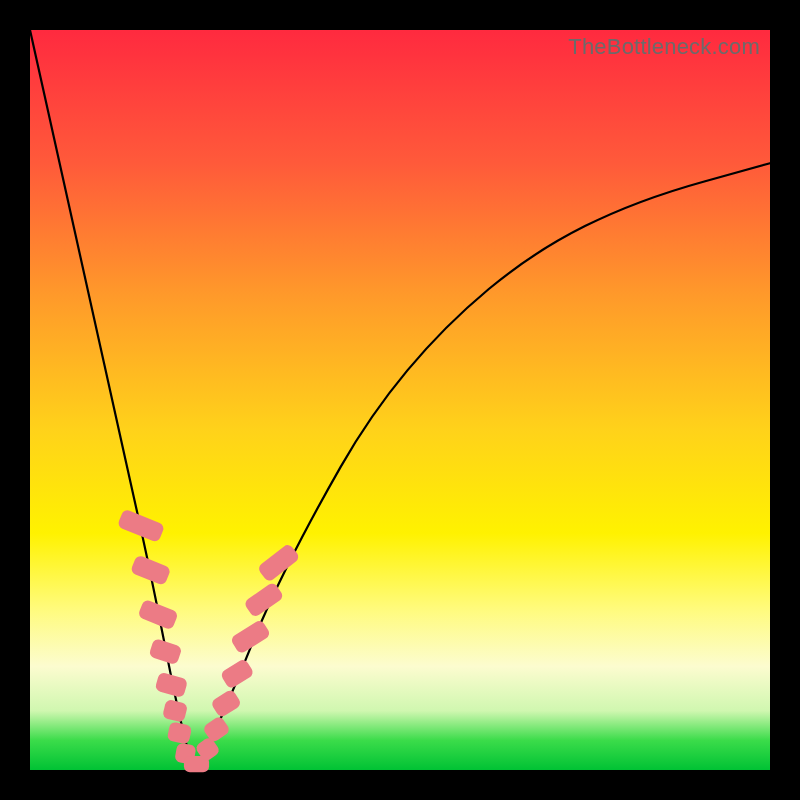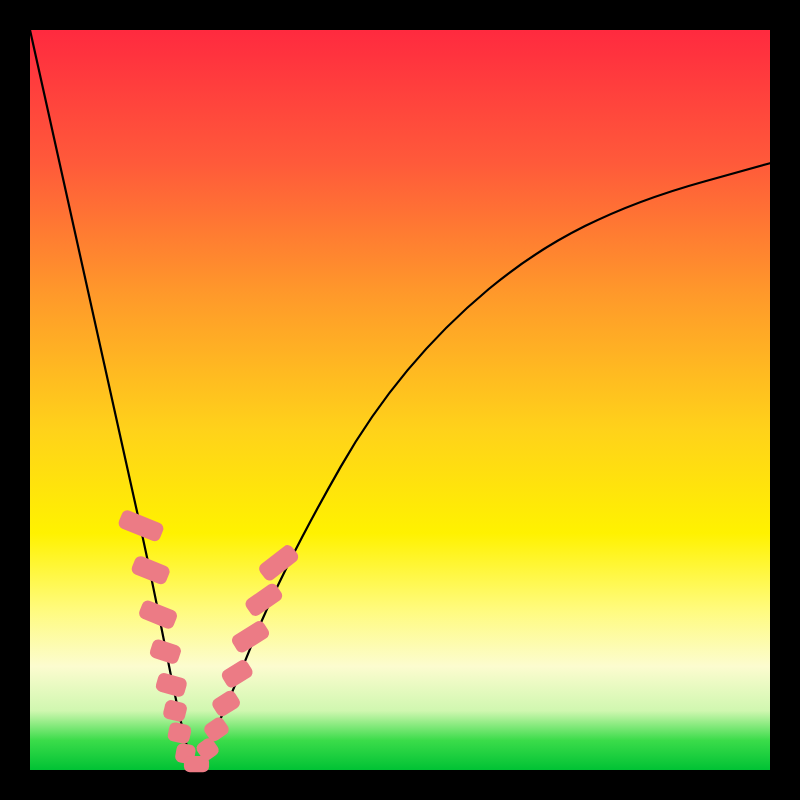--- a/index.html
+++ b/index.html
@@ -58,20 +58,21 @@
     fill: #ec7b85;
     stroke: none;
     rx: 6;
     ry: 6;
   }
 </style>
 </head>
 <body>
 
 <div class="frame">
+  <span class="watermark">TheBottleneck.com</span>
   <svg class="plot" viewBox="0 0 740 740">
     <path id="curve-path" class="curve" d="M 0 0 Q 0 0 14.8 66.60000000000002 Q 29.6 133.20000000000005 44.400000000000006 199.8 Q 59.2 266.4 74 333 Q 88.8 399.59999999999997 96.2 432.9 Q 103.60000000000001 466.2 111 499.5 Q 118.4 532.8 125.8 569.8 Q 133.2 606.8 140.6 643.8 Q 148 680.8 155.4 710.4 Q 162.8 740 170.2 728.9 Q 177.6 717.8 192.4 684.5 Q 207.20000000000002 651.2 222 614.2 Q 236.8 577.2 259 532.8 Q 281.2 488.4 310.8 436.6 Q 340.40000000000003 384.8 377.40000000000003 340.4 Q 414.40000000000003 296 458.80000000000007 259 Q 503.20000000000005 222 555 196.09999999999997 Q 606.8 170.19999999999993 673.4 151.7 T 740 133.20000000000005"></path>
     <g id="markers" class="marker-group">
         <rect x="-9.62" y="-22.20" width="19.24" height="44.40" rx="9.620000000000001" ry="9.620000000000001" transform="translate(111.00 495.80) rotate(-68)"></rect>
         <rect x="-9.62" y="-18.50" width="19.24" height="37.00" rx="9.620000000000001" ry="9.620000000000001" transform="translate(120.62 540.20) rotate(-68)"></rect>
         <rect x="-9.62" y="-18.50" width="19.24" height="37.00" rx="9.620000000000001" ry="9.620000000000001" transform="translate(128.02 584.60) rotate(-68)"></rect>
         <rect x="-9.62" y="-14.80" width="19.24" height="29.60" rx="9.620000000000001" ry="9.620000000000001" transform="translate(135.42 621.60) rotate(-72)"></rect>
         <rect x="-9.62" y="-14.80" width="19.24" height="29.60" rx="9.620000000000001" ry="9.620000000000001" transform="translate(141.34 654.90) rotate(-74)"></rect>
         <rect x="-9.62" y="-11.10" width="19.24" height="22.20" rx="9.620000000000001" ry="9.620000000000001" transform="translate(145.04 680.80) rotate(-76)"></rect>
         <rect x="-9.62" y="-11.10" width="19.24" height="22.20" rx="9.620000000000001" ry="9.620000000000001" transform="translate(149.48 703.00) rotate(-78)"></rect>

